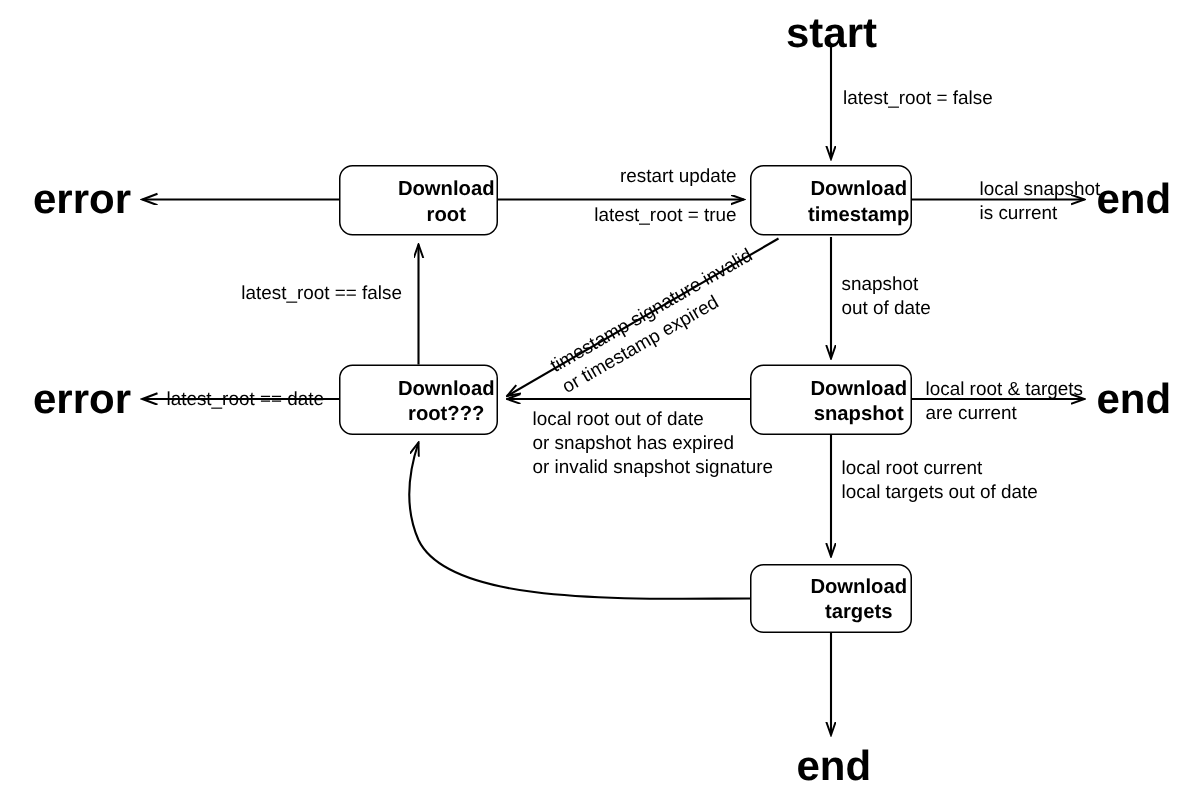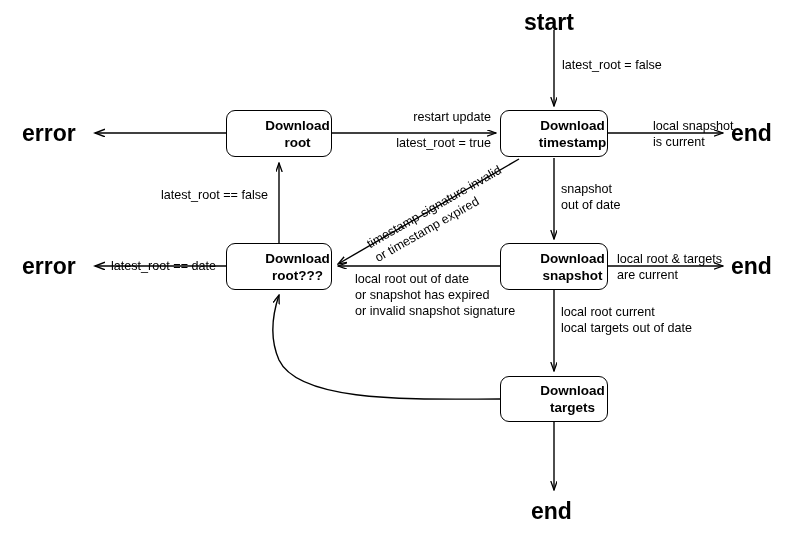--- a/index.html
+++ b/index.html
@@ -35,21 +35,21 @@
     display: flex;
     align-items: center;
     justify-content: center;
     text-align: center;
     white-space: pre-line;
     padding-left: 37px;
   }
   .terminal {
     position: absolute;
     font-weight: bold;
-    font-size: 23px;
+    font-size: 28px;
     line-height: 24px;
     color: #000000;
     white-space: nowrap;
   }
   .elabel {
     position: absolute;
     font-size: 12.6px;
     line-height: 16px;
     color: #000000;
     white-space: pre-line;

